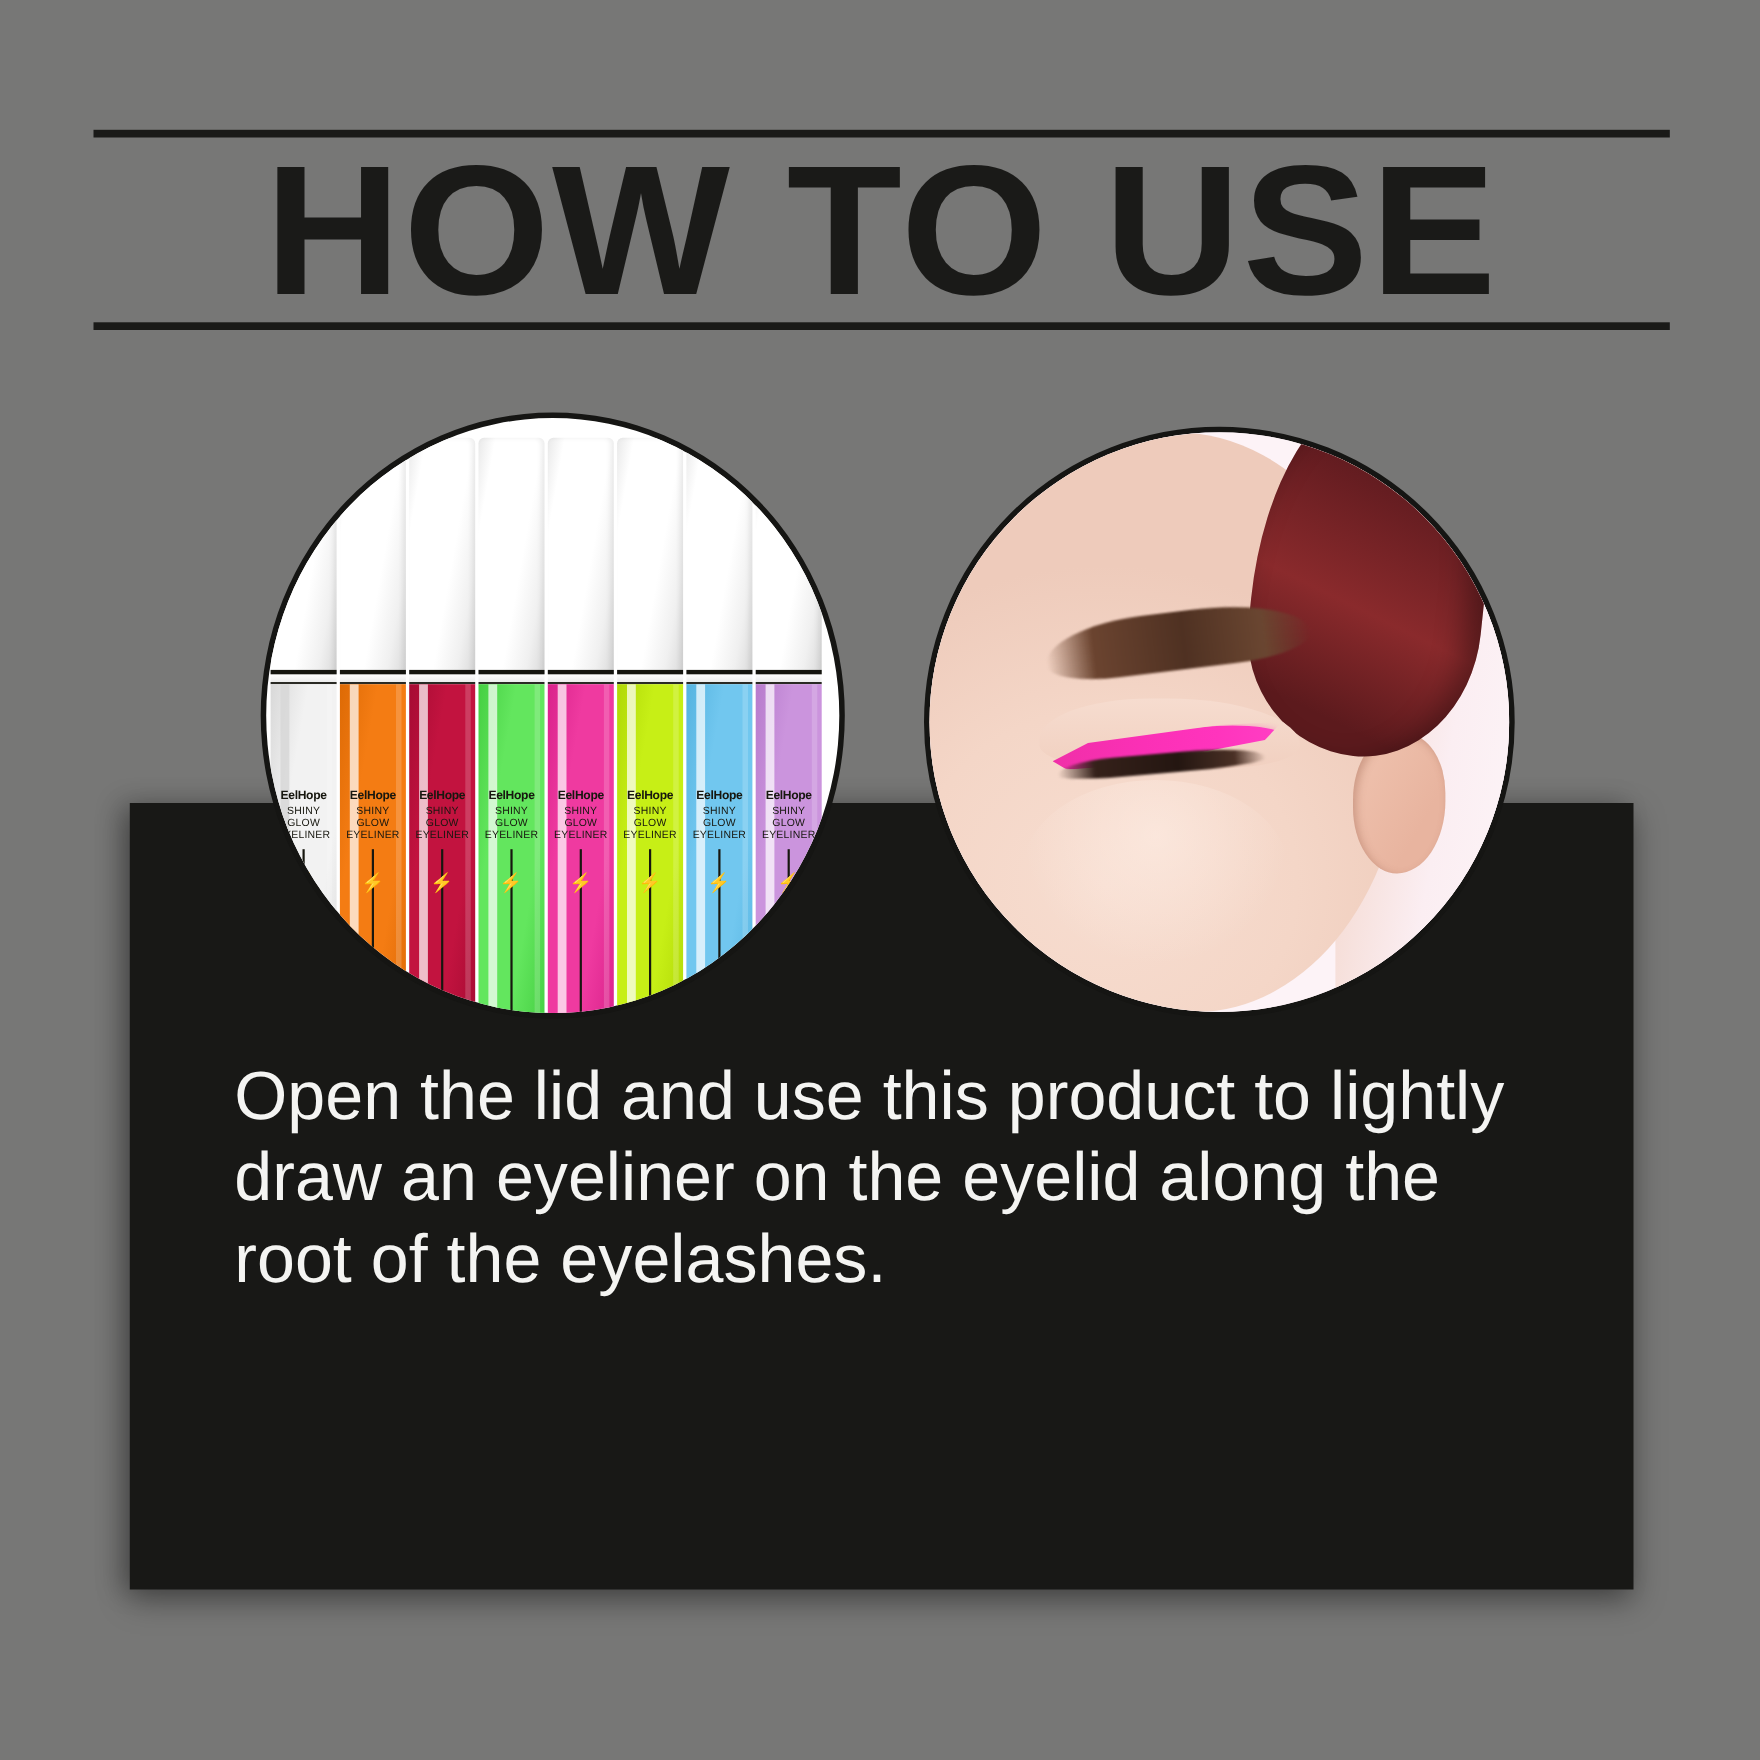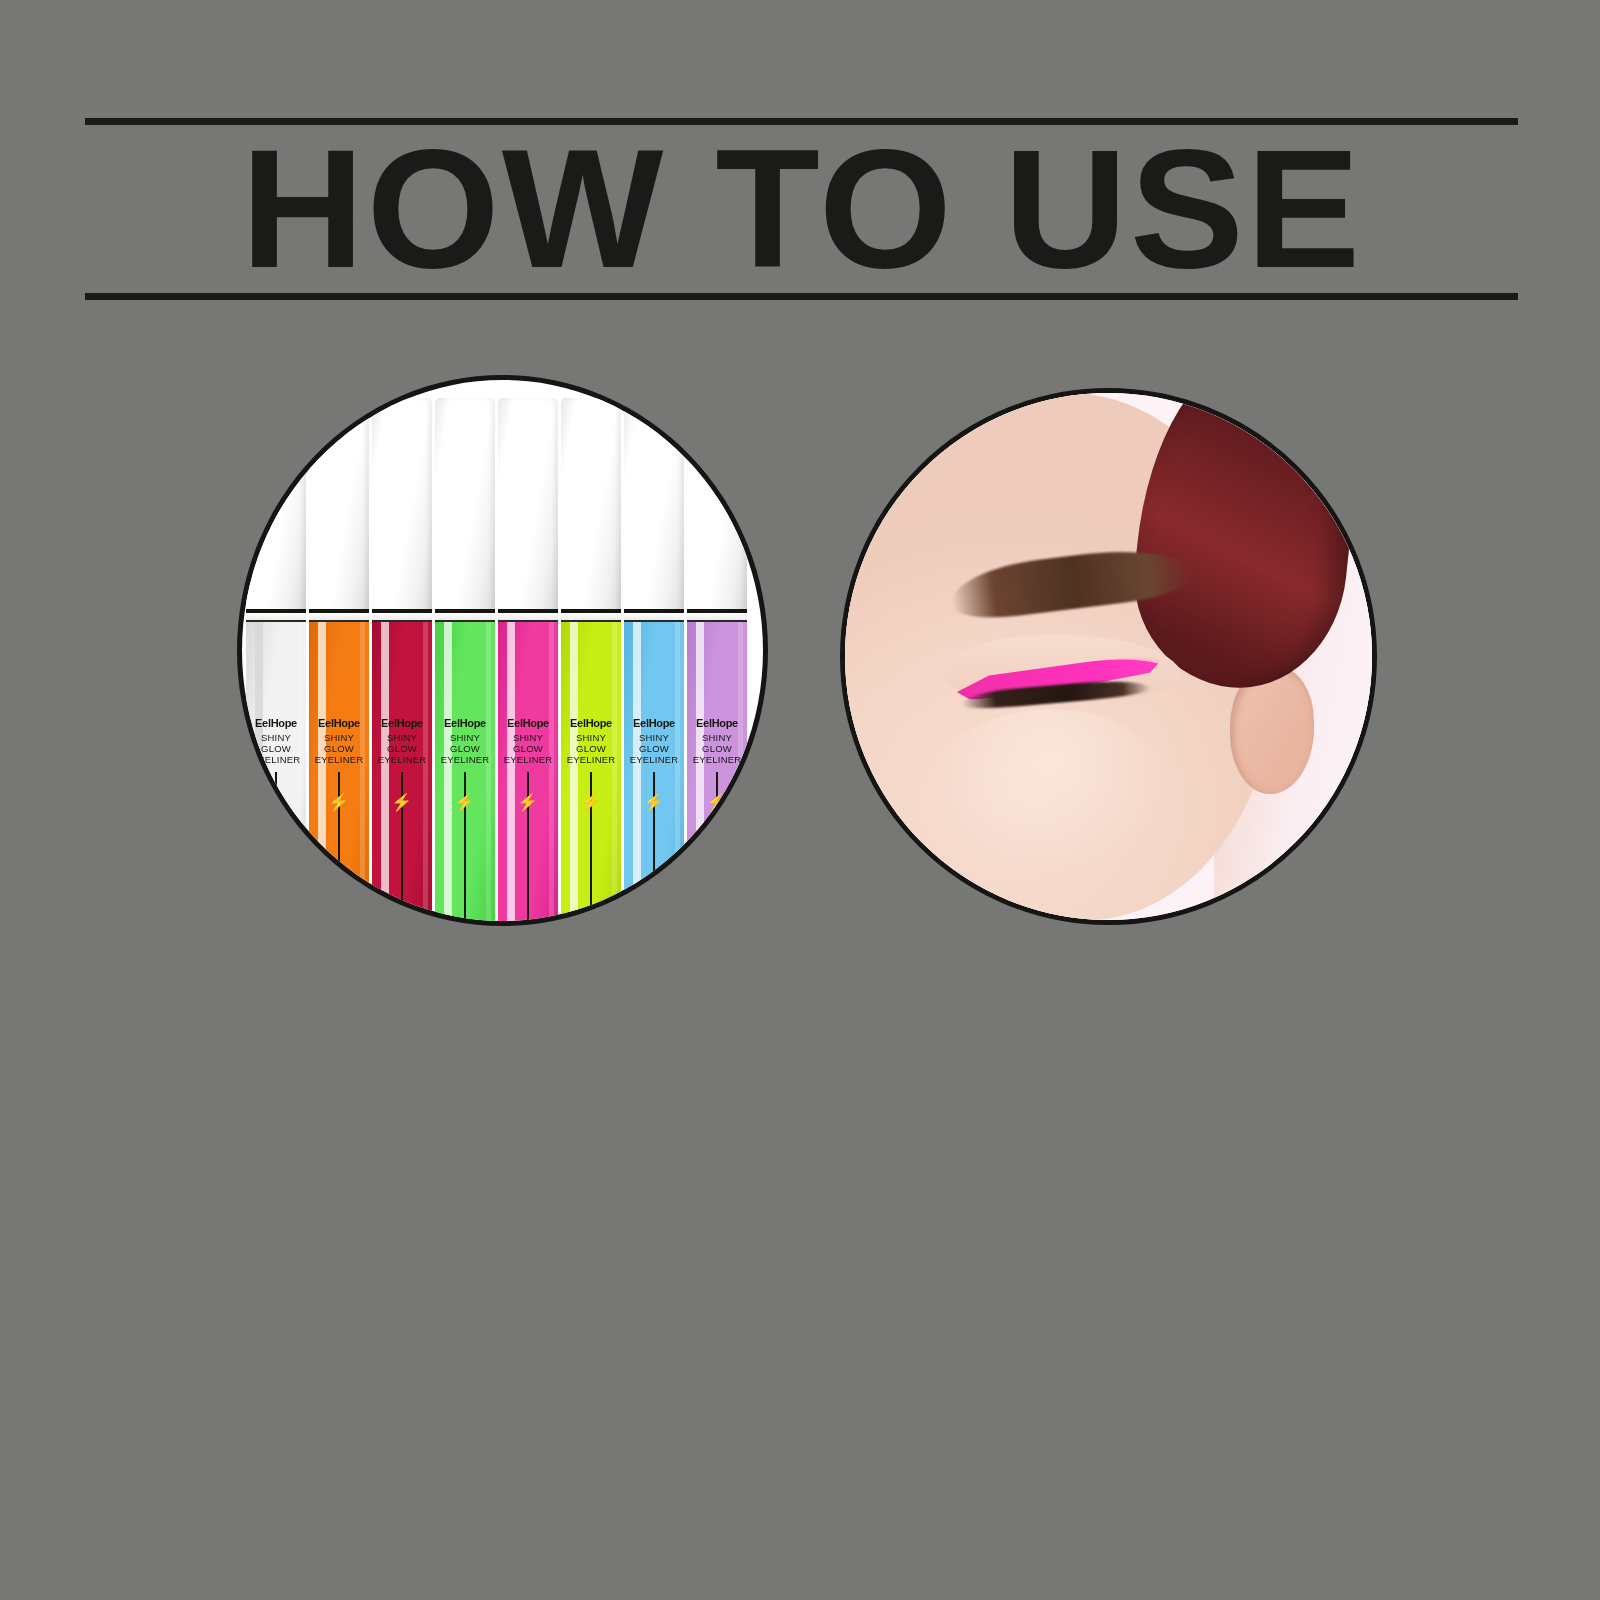--- a/index.html
+++ b/index.html
@@ -196,20 +196,23 @@
 </style>
 </head>
 <body style="background: rgb(119, 119, 118);">
 
 <div class="stage">
 
   <div class="rule rule-top"></div>
   <div class="page-title">HOW TO USE</div>
   <div class="rule rule-bottom"></div>
 
+  <div class="panel">
+    <div class="panel-text">Open the lid and use this product to lightly draw an eyeliner on the eyelid along the root of the eyelashes.</div>
+  </div>
 
   <div class="circle circle-products">
     <div class="rack" id="tube-rack">
         <div class="tube is-white">
           <div class="cap"></div>
           <div class="neck"></div>
           <div class="body" style="background: linear-gradient(100deg, rgb(216, 216, 216) 0%, rgb(242, 242, 242) 30%, rgb(242, 242, 242) 70%, rgb(216, 216, 216) 100%);">
             <div class="brand">EelHope</div>
             <div class="pname">SHINY GLOW<br>EYELINER</div>
             <div class="stem"></div>

